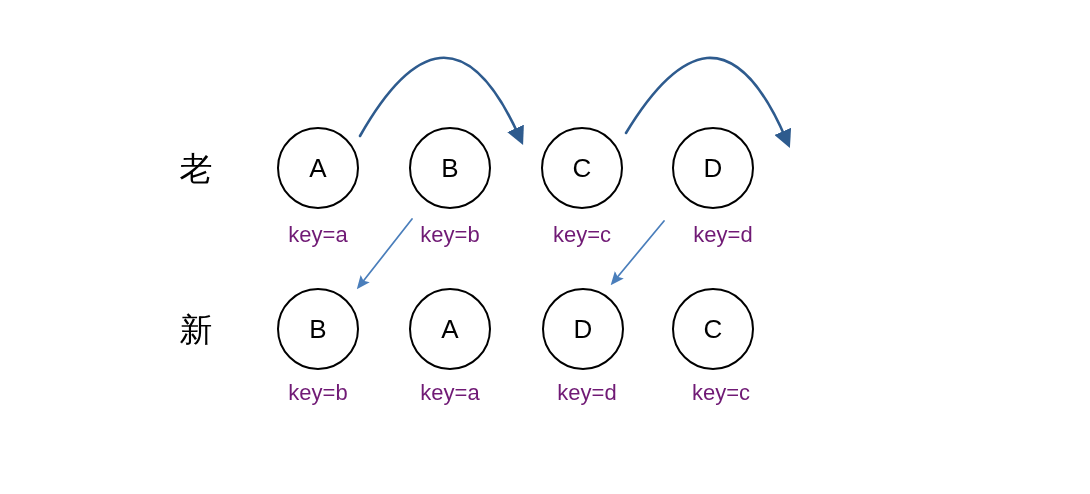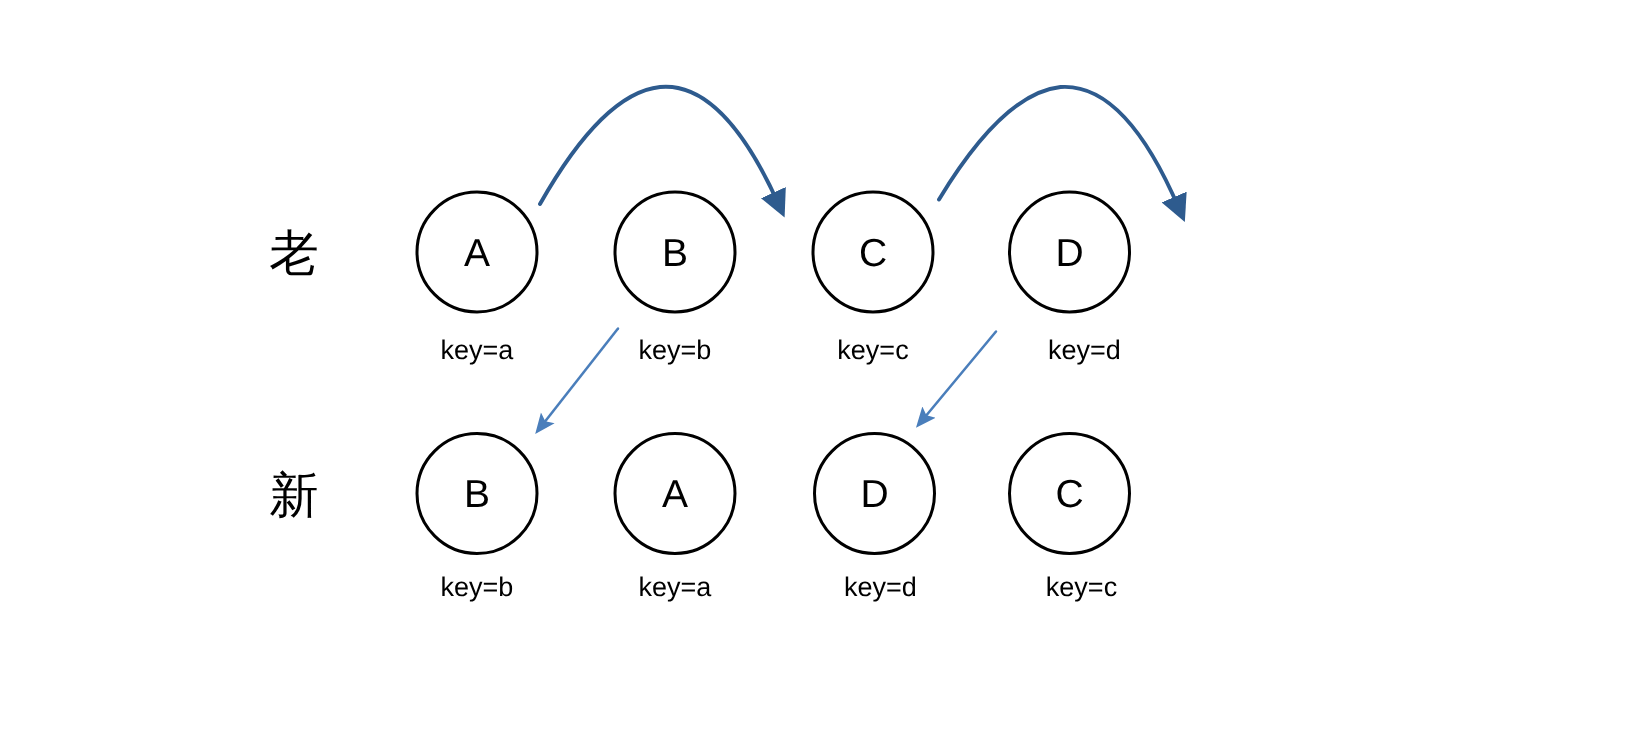--- a/index.html
+++ b/index.html
@@ -53,23 +53,23 @@
     display: flex;
     align-items: center;
     justify-content: center;
     font-size: 26px;
     color: #000000;
     font-family: "Liberation Sans", "DejaVu Sans", sans-serif;
     user-select: none;
   }
   .key-label {
     position: absolute;
-    font-size: 18px;
+    font-size: 22px;
     line-height: 1;
-    color: #000000;
+    color: #701a75;
     white-space: nowrap;
     font-family: "Liberation Sans", "DejaVu Sans", sans-serif;
     user-select: none;
   }
 </style>
 </head>
 <body>
 
 <div id="canvas">
 

